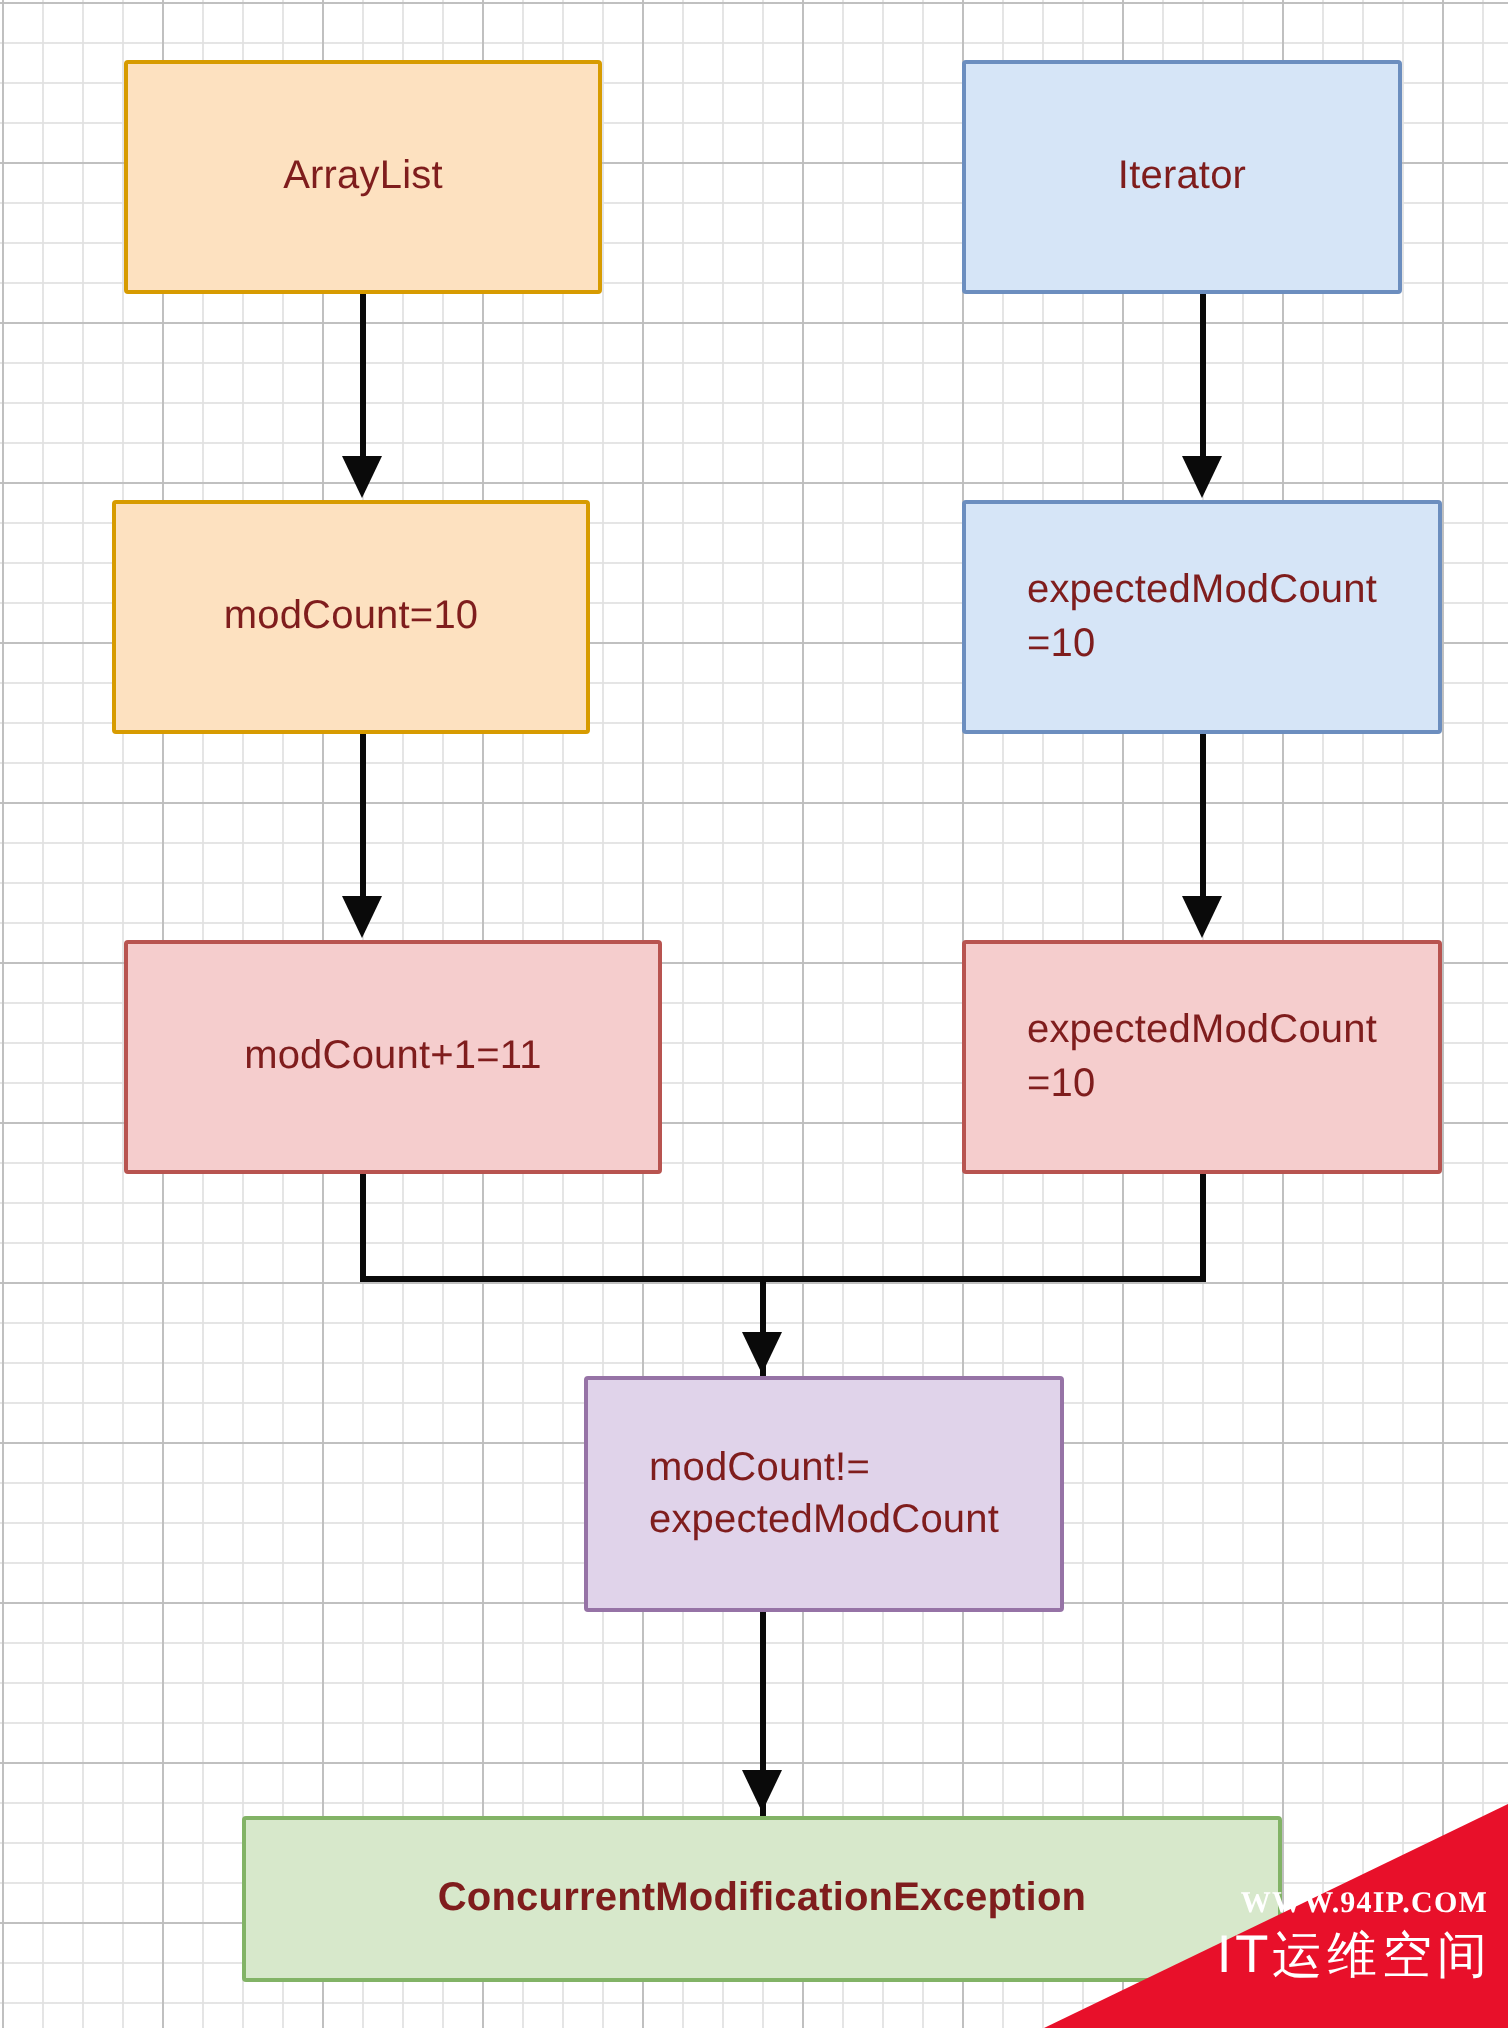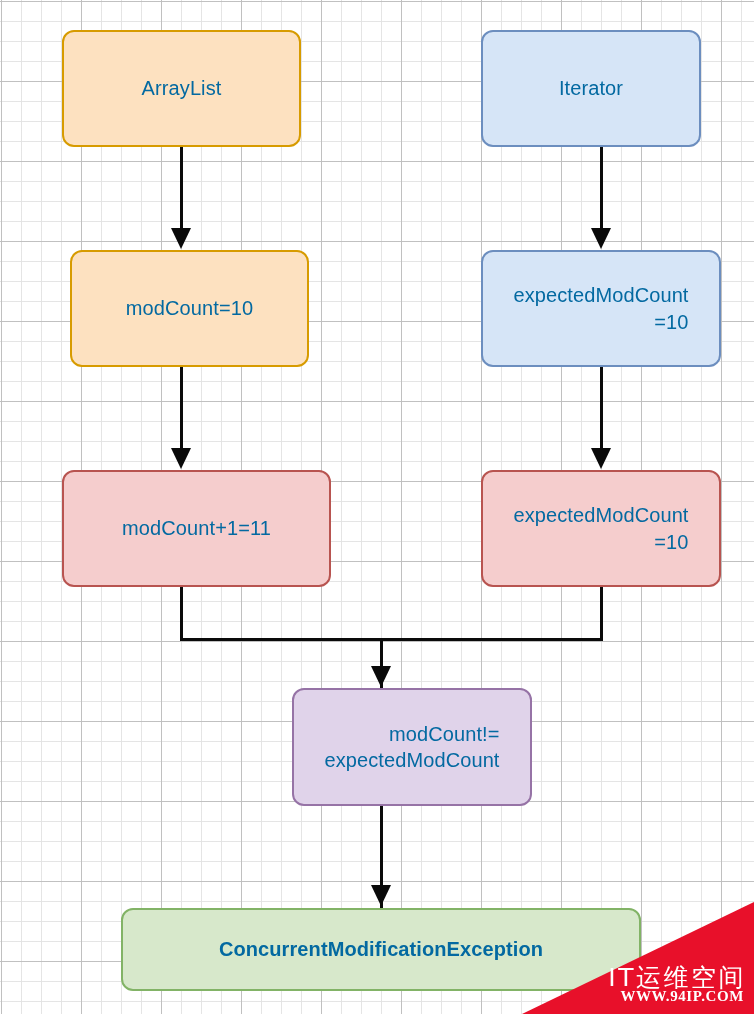--- a/index.html
+++ b/index.html
@@ -24,26 +24,26 @@
       linear-gradient(to bottom, rgba(226,226,226,0.9) 1px, transparent 1px);
     background-size: 80px 80px, 80px 80px, 20px 20px, 20px 20px;
     background-position: 1px 0px, 0px 1px, 1px 0px, 0px 1px;
   }
 
   .node {
     position: absolute;
     box-sizing: border-box;
     border-width: 2px;
     border-style: solid;
-    border-radius: 12px;
+    border-radius: 2px;
     display: flex;
     align-items: center;
     justify-content: center;
-    text-align: right;
-    color: #0369a1;
+    text-align: left;
+    color: #7f1d1d;
     font-size: 20px;
     line-height: 1.32;
     letter-spacing: 0.1px;
     padding: 4px 10px;
     white-space: pre-line;
   }
 
   .node.orange  { background:#fde1c0; border-color:#d79b00; }
   .node.blue    { background:#d6e5f7; border-color:#6c8ebf; }
   .node.red     { background:#f5cdcd; border-color:#b85450; }
@@ -86,21 +86,20 @@
     position: absolute;
     right: 10px;
     top: 42px;
     width: 100%;
     text-align: right;
     color: #ffffff;
     font-family: "Liberation Serif", serif;
     font-weight: bold;
     font-size: 15px;
     letter-spacing: 0.6px;
-    margin-top: 44px;
   }
   #watermark .wm-name {
     position: absolute;
     right: 8px;
     top: 62px;
     width: 100%;
     text-align: right;
     color: #ffffff;
     font-family: "DejaVu Sans", sans-serif;
     font-weight: normal;
@@ -135,21 +134,21 @@
   <div class="edge v" style="left:380px; top:638px; height:50px;"></div>
   <div class="arrowhead" style="left:371px; top:666px;"></div>
 
   <div class="edge v" style="left:380px; top:806px; height:102px;"></div>
   <div class="arrowhead" style="left:371px; top:885px;"></div>
 
   <div class="node orange" style="left:62px; top:30px; width:239px; height:117px;">ArrayList</div>
 
   <div class="node blue" style="left:481px; top:30px; width:220px; height:117px;">Iterator</div>
 
-  <div class="node orange" style="left:70px; top:250px; width:239px; height:117px;">modCount=10</div>
+  <div class="node orange" style="left:56px; top:250px; width:239px; height:117px;">modCount=10</div>
 
   <div class="node blue" style="left:481px; top:250px; width:240px; height:117px;">expectedModCount
 =10</div>
 
   <div class="node red" style="left:62px; top:470px; width:269px; height:117px;">modCount+1=11</div>
 
   <div class="node red" style="left:481px; top:470px; width:240px; height:117px;">expectedModCount
 =10</div>
 
   <div class="node purple" style="left:261px; top:688px; width:240px; height:118px;">modCount!=

